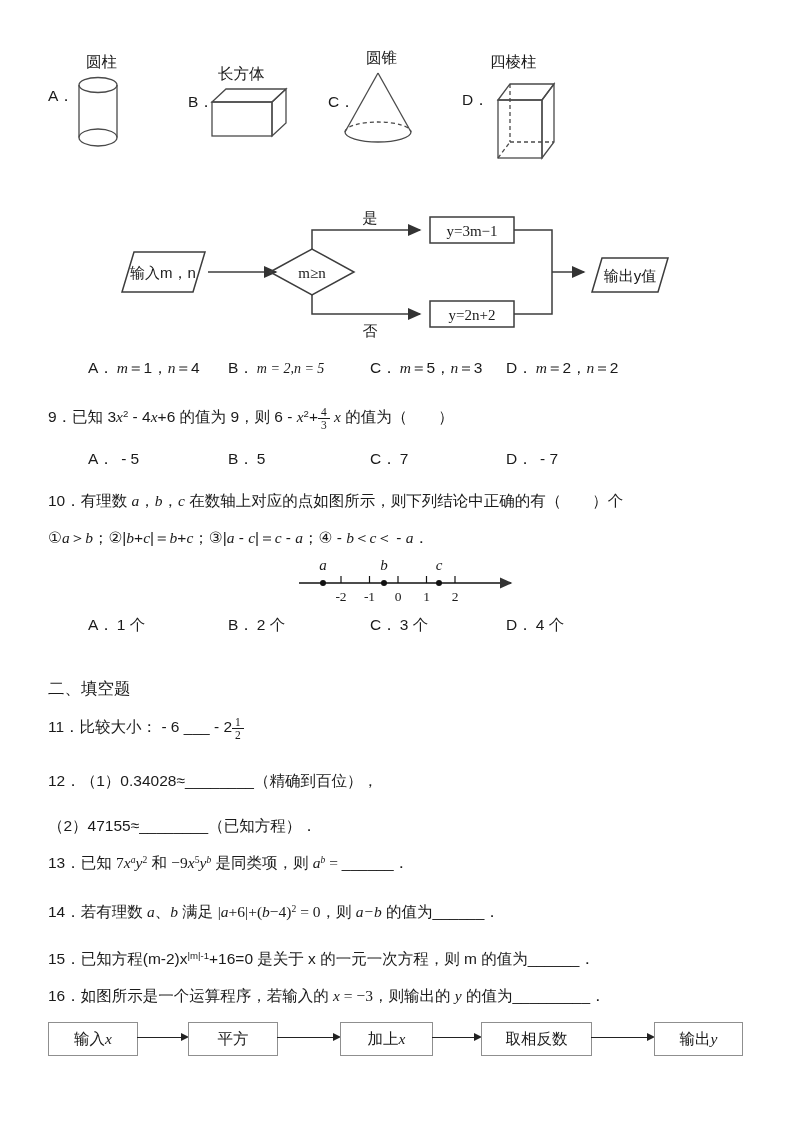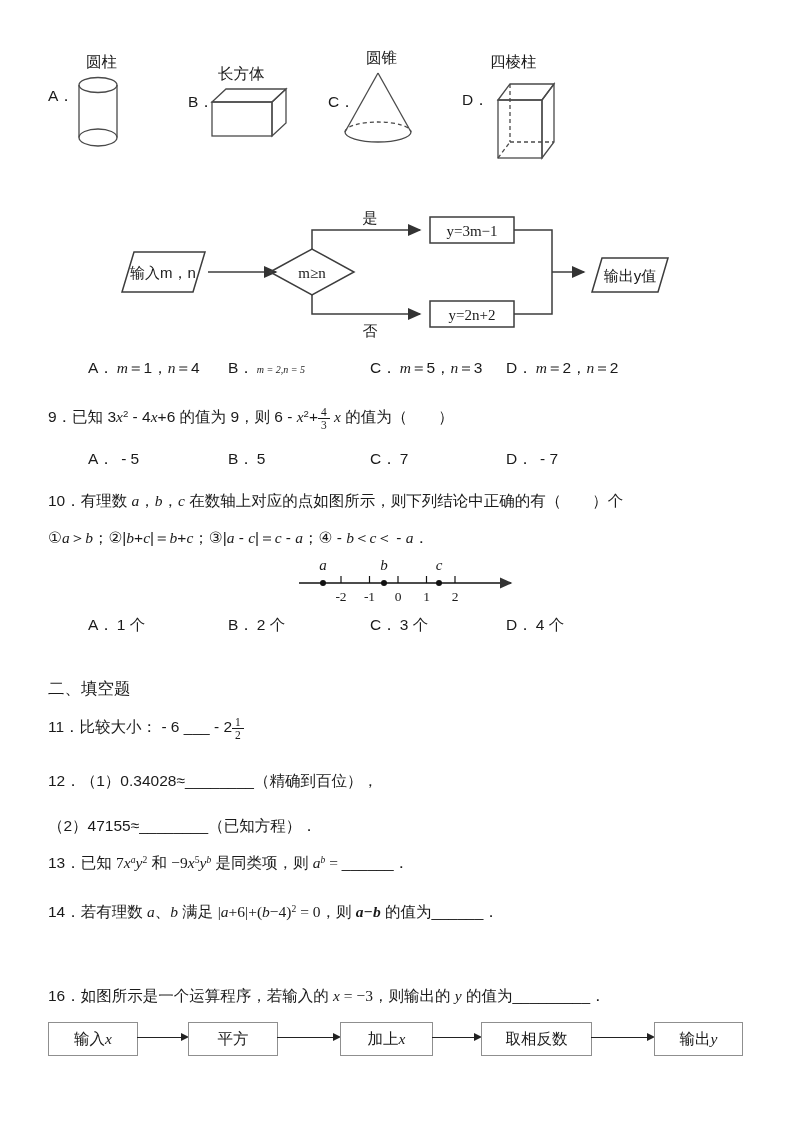--- a/index.html
+++ b/index.html
@@ -6,22 +6,22 @@
   .page{position:relative;width:793px;height:1122px;background:#fff;overflow:hidden;
         font-family:"Liberation Sans","DejaVu Sans",sans-serif;font-size:15.5px;color:#1a1a1a;}
   .abs{position:absolute;white-space:nowrap;}
   .line{position:absolute;left:48px;white-space:nowrap;}
   .opt{position:absolute;white-space:nowrap;margin-left:40px;}
   .opt-label{margin-right:3px;}
   .sec-title{font-weight:400;font-size:16.5px;}
   
   .it{font-family:"Liberation Serif","DejaVu Serif",serif;font-style:italic;}
   .ser{font-family:"Liberation Serif","DejaVu Serif",serif;}
-  .itsm{font-family:"Liberation Serif","DejaVu Serif",serif;font-style:italic;font-size:10px;}
-  .bi{font-family:"Liberation Serif","DejaVu Serif",serif;font-style:italic;font-weight:700;margin-top:44px;}
+  .itsm{font-family:"Liberation Serif","DejaVu Serif",serif;font-style:italic;font-size:14px;}
+  .bi{font-family:"Liberation Serif","DejaVu Serif",serif;font-style:italic;font-weight:400;margin-top:44px;}
   .sup{font-size:0.62em;vertical-align:0.5em;}
   .supser{font-size:0.62em;vertical-align:0.5em;font-family:"Liberation Serif","DejaVu Serif",serif;}
   .supit{font-size:0.62em;vertical-align:0.5em;font-family:"Liberation Serif","DejaVu Serif",serif;font-style:italic;}
   .frac{display:inline-block;text-align:center;font-size:0.74em;line-height:1.08;vertical-align:-0.62em;
         font-family:"Liberation Serif","DejaVu Serif",serif;}
   .fnum{display:block;border-bottom:1px solid #1a1a1a;padding:0 3px;}
   .fden{display:block;}
   
   .svgt{font-size:15px;fill:#1a1a1a;font-family:"Liberation Sans","DejaVu Sans",sans-serif;}
   .svgser{font-family:"Liberation Serif","DejaVu Serif",serif;}
@@ -161,20 +161,21 @@
     <span class="opt" style="left:466px;top:615px"><span class="opt-label">D．</span><span><span>4 个</span></span></span>
   </div>
 
   <div class="line sec-title" style="top:678px">二、填空题</div>
 
   <div class="line" style="top:716px"><span>11．比较大小： - 6 </span><span>___</span><span> - 2</span><span class="frac"><span class="fnum">1</span><span class="fden">2</span></span></div>
   <div class="line" style="top:771px"><span>12．（1）0.34028≈</span><span>________</span><span>（精确到百位），</span></div>
   <div class="line" style="top:816px"><span>（2）47155≈</span><span>________</span><span>（已知方程）．</span></div>
   <div class="line" style="top:853px"><span>13．已知 </span><span class="ser">7</span><span class="it">x</span><span class="supit">a</span><span class="it">y</span><span class="supser">2</span><span> 和 </span><span class="ser">−9</span><span class="it">x</span><span class="supser">5</span><span class="it">y</span><span class="supit">b</span><span> 是同类项，则 </span><span class="it">a</span><span class="supit">b</span><span class="ser"> = </span><span>______</span><span>．</span></div>
   <div class="line" style="top:902px"><span>14．若有理数 </span><span class="it">a</span><span>、</span><span class="it">b</span><span> 满足 </span><span class="ser">|</span><span class="it">a</span><span class="ser">+6|+(</span><span class="it">b</span><span class="ser">−4)</span><span class="supser">2</span><span class="ser"> = 0</span><span>，则 </span><span class="bi">a−b</span><span> 的值为</span><span>______</span><span>．</span></div>
+  <div class="line" style="top:949px"><span>15．已知方程(m-2)x</span><span class="sup">|m|-1</span><span>+16=0 是关于 x 的一元一次方程，则 m 的值为</span><span>______</span><span>．</span></div>
   <div class="line" style="top:986px"><span>16．如图所示是一个运算程序，若输入的 </span><span class="it">x</span><span class="ser"> = −3</span><span>，则输出的 </span><span class="it">y</span><span> 的值为</span><span>_________</span><span>．</span></div>
 
   <div>
     <div class="fbox" style="left:48px;top:1022px;width:88px">
         <span>输入 </span>
         <span class="it">x</span>
       </div>
     <div class="harrow" style="left:137px;top:1037px;width:50px"></div>
     <div class="fbox" style="left:188px;top:1022px;width:88px">
         <span>平方</span>

